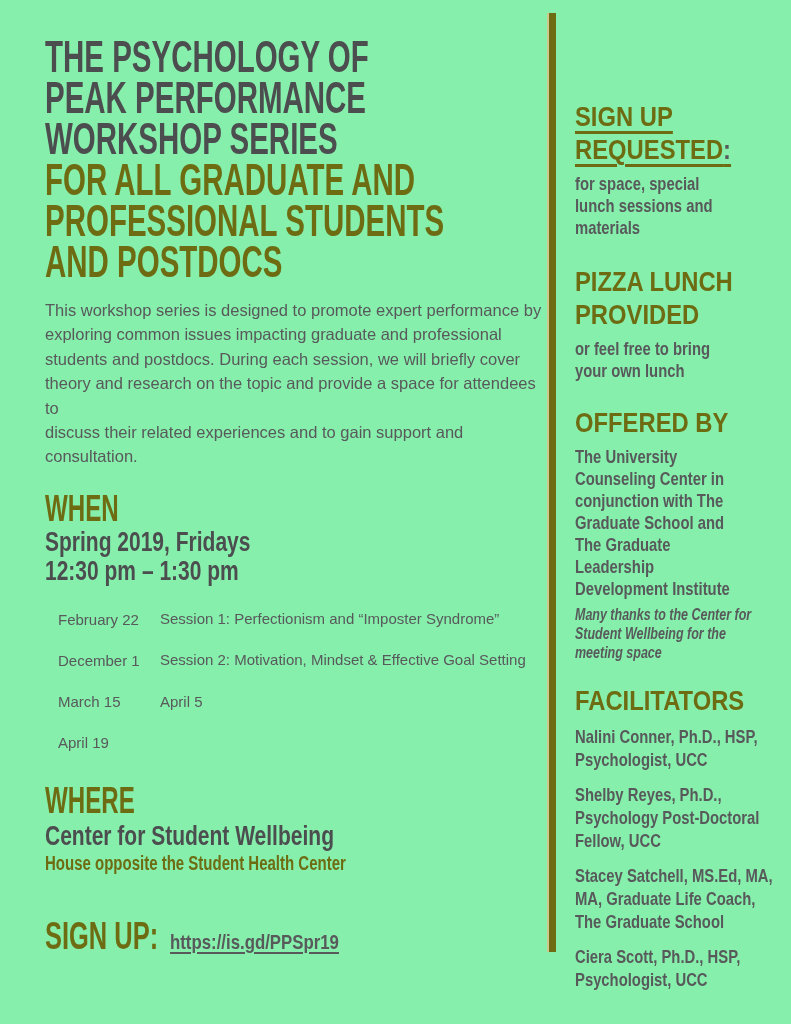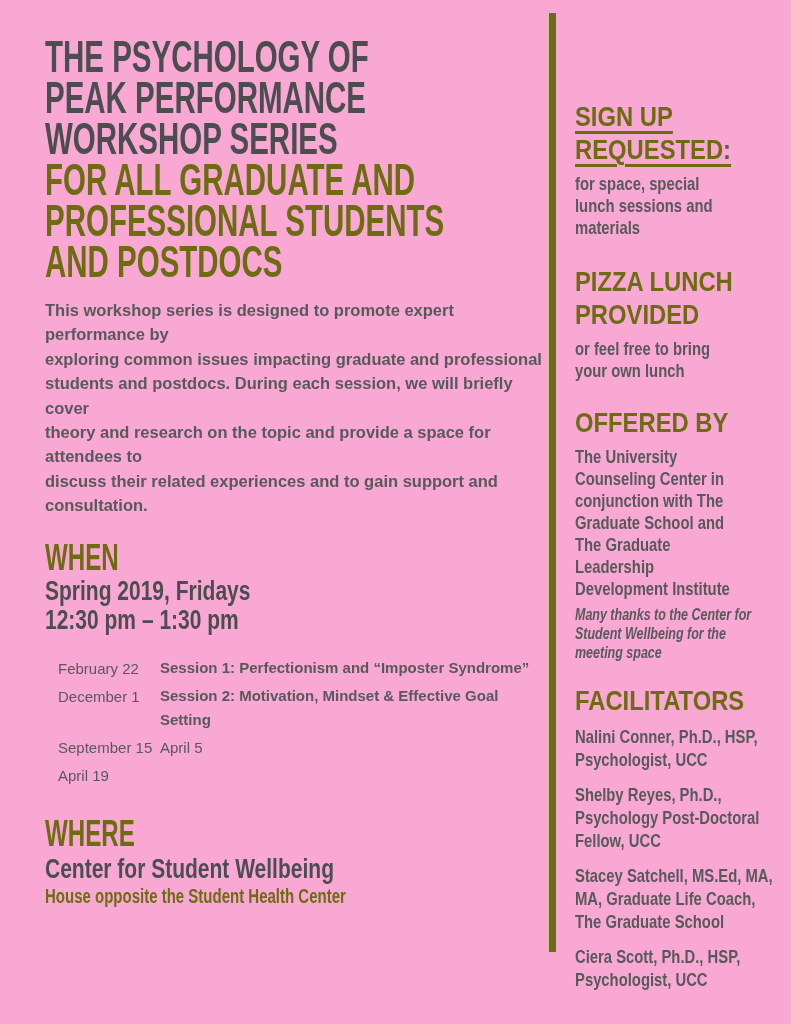--- a/index.html
+++ b/index.html
@@ -1,29 +1,29 @@
 <!DOCTYPE html>
 <html><head>
 <meta charset="utf-8">
 <style>
   * { margin:0; padding:0; box-sizing:border-box; }
   body { background:#e8e8e8; font-family:"Liberation Sans", sans-serif; }
   .page {
-    position:relative; width:791px; height:1024px; background:#f9a8d4;
+    position:relative; width:791px; height:1024px; background:#86efac;
     margin:0 auto; overflow:hidden; color:#58595B;
   }
 
   
   .cx67 { transform:scaleX(.67); transform-origin:0 0; }
   .cx75 { transform:scaleX(.75); transform-origin:0 0; }
   .cx78 { transform:scaleX(.78); transform-origin:0 0; }
   .cx85 { transform:scaleX(.85); transform-origin:0 0; }
 
   .pre  { white-space:pre; }
-  .prel { white-space:pre-line;font-weight:bold; }
+  .prel { white-space:pre-line; }
 
   
   .main { position:absolute; left:45px; top:36px; width:500px; }
 
   .title-line-dark, .title-line-accent {
     font-weight:bold; font-size:44px; line-height:41px; letter-spacing:0;
   }
   .title-line-dark { color:#4C4D4F; }
   .title-line-accent { color:#6E6C12; }
 
@@ -33,21 +33,21 @@
 
   .sec-head {
     margin-top:22px; font-weight:bold; font-size:36px; line-height:36px; color:#6E6C12;
   }
   .sub-bold {
     font-weight:bold; font-size:28px; line-height:29px; color:#4C4D4F;
   }
 
   .schedule {
     margin-top:22px; padding-left:13px;
-    display:grid; grid-template-columns:102px 1fr; row-gap:3px;
+    display:grid; grid-template-columns:102px 1fr; row-gap:16px;
     font-size:15px; line-height:24px; color:#58595B;
   }
   .sched-date { padding-top:1px; }
 
   .where-head { margin-top:28px; }
   .venue { margin-top:2px; }
   .venue-note { font-weight:bold; font-size:20px; line-height:22px; color:#6E6C12; margin-top:2px; }
 
   .signup-row { margin-top:42px; position:relative; height:46px; }
   .signup-label {
@@ -115,29 +115,32 @@
 
     <div class="sec-head cx67">WHEN</div>
     <div class="sub-bold cx75">Spring 2019, Fridays</div>
     <div class="sub-bold cx75">12:30 pm – 1:30 pm</div>
 
     <div class="schedule">
       <div class="sched-date">February 22</div>
       <div class="sched-session prel">Session 1: Perfectionism and “Imposter Syndrome”</div>
       <div class="sched-date">December 1</div>
       <div class="sched-session prel">Session 2: Motivation, Mindset &amp;  Effective Goal Setting</div>
-      <div class="sched-date">September 15</div>
+      <div class="sched-date">March 15</div>
       <div class="sched-date">April 5</div>
       <div class="sched-date">April 19</div>
     </div>
 
     <div class="sec-head where-head cx67">WHERE</div>
     <div class="sub-bold venue cx75">Center for Student Wellbeing</div>
     <div class="venue-note cx75">House opposite the Student Health Center</div>
 
+    <div class="signup-row">
+      <span class="signup-label cx67">SIGN UP:</span><span class="signup-link">https://is.gd/PPSpr19</span>
+    </div>
 
   </div>
 
   <div class="vbar"></div>
 
   <div class="sidebar">
 
     <div class="side-head underlined pre cx85"><span>SIGN UP
 REQUESTED</span><span class="gray-colon">:</span></div>
     <div class="side-body pre cx78">for space, special

